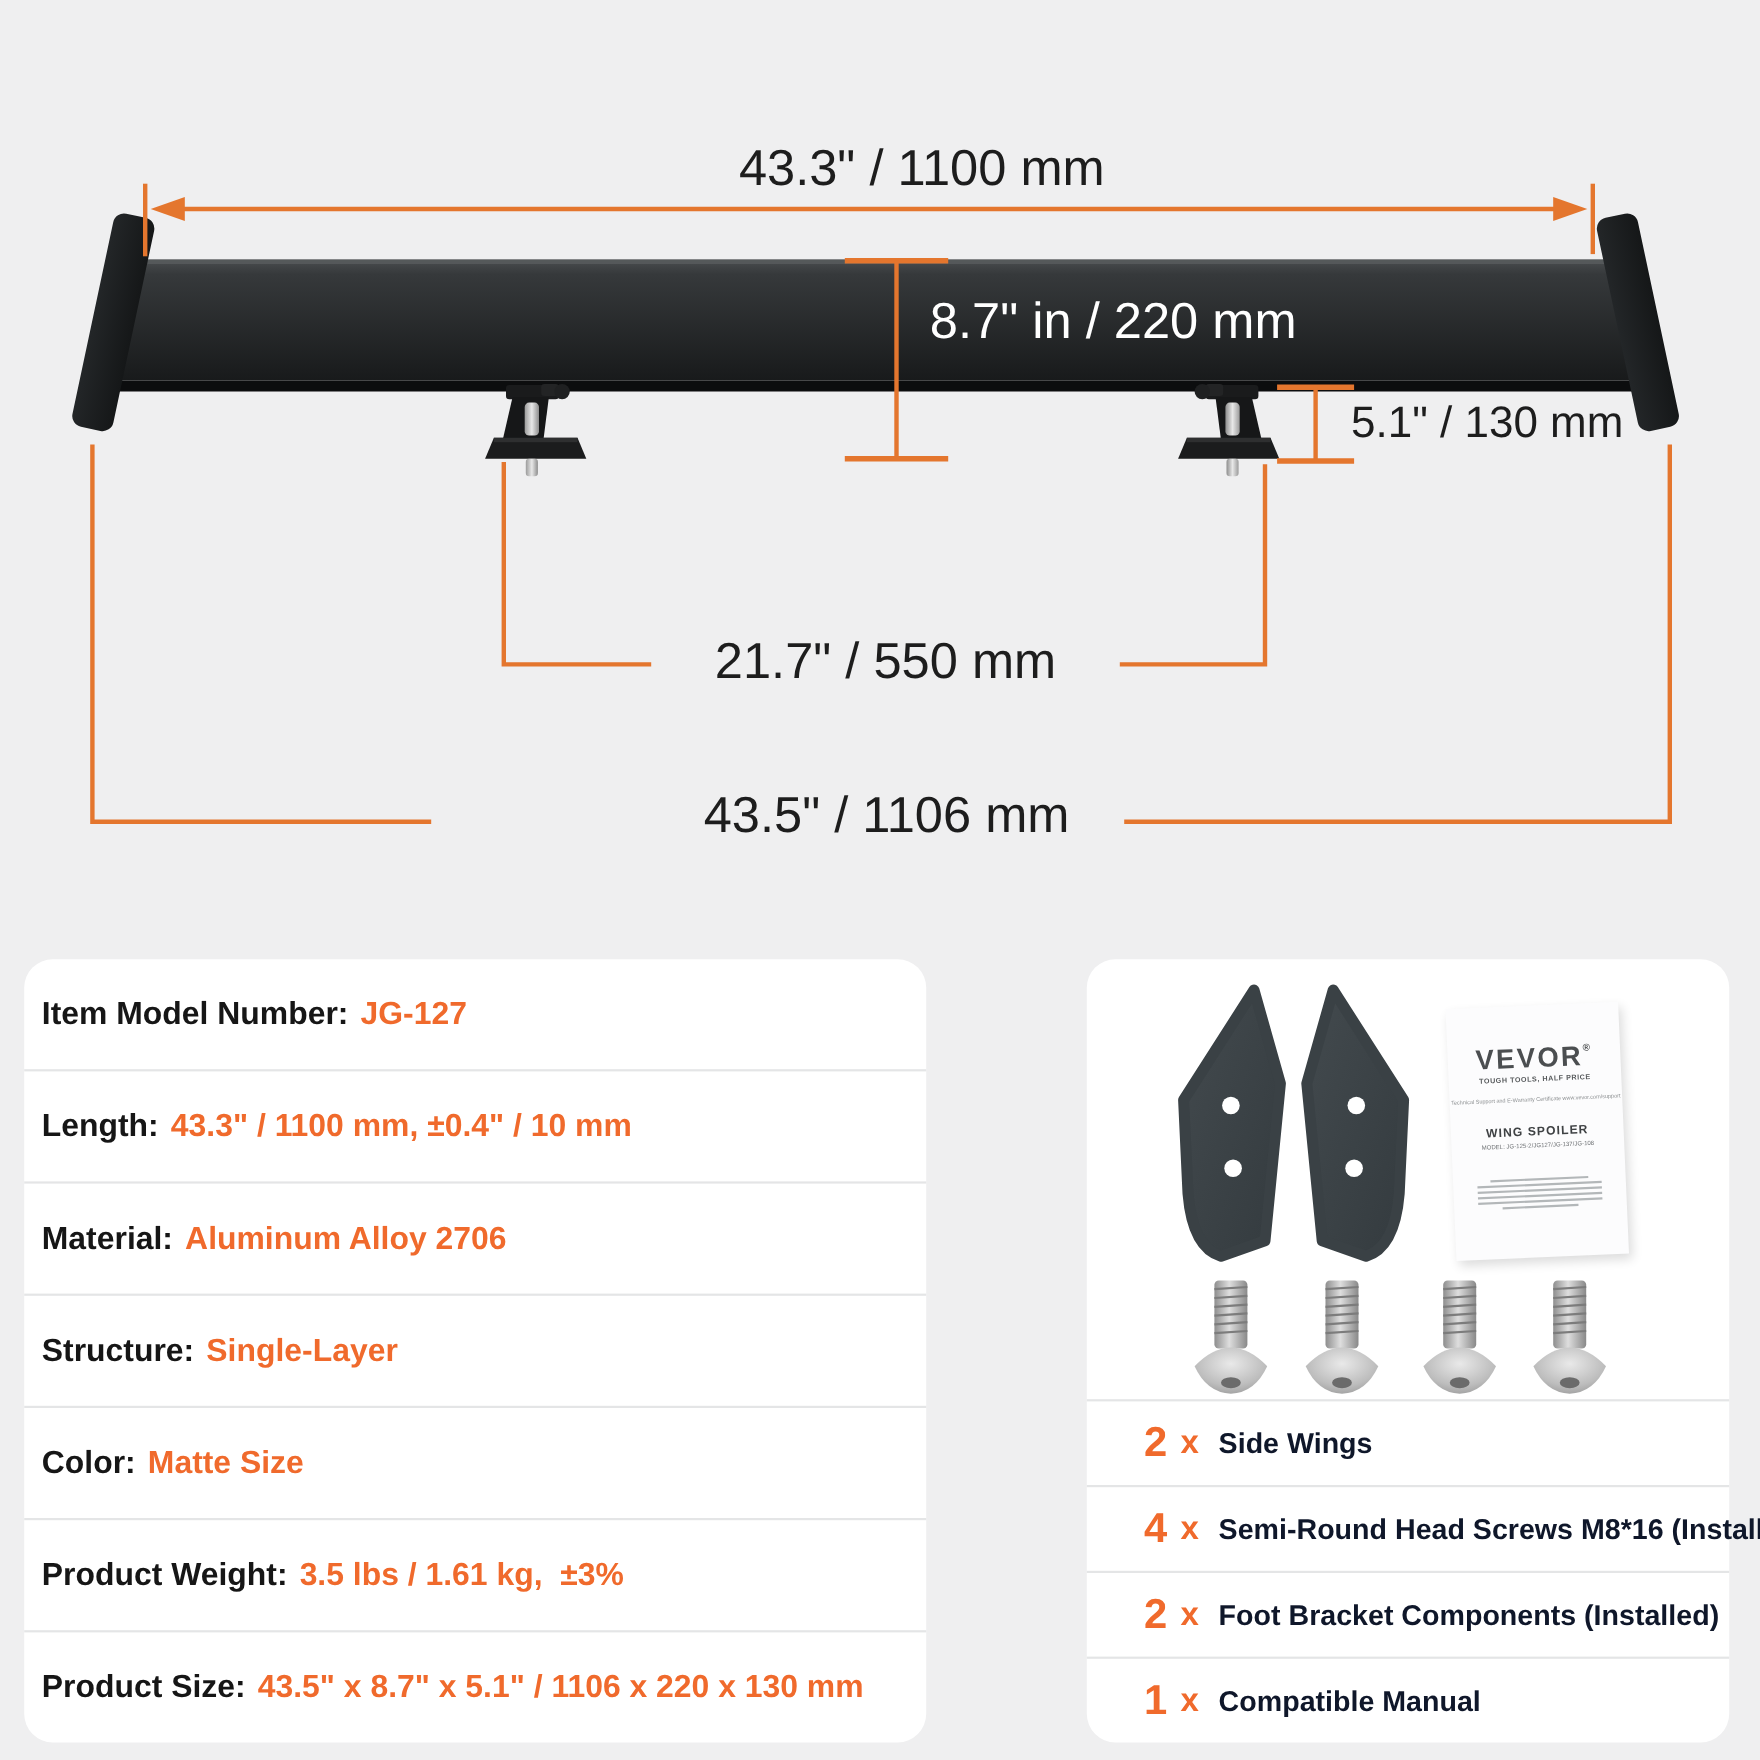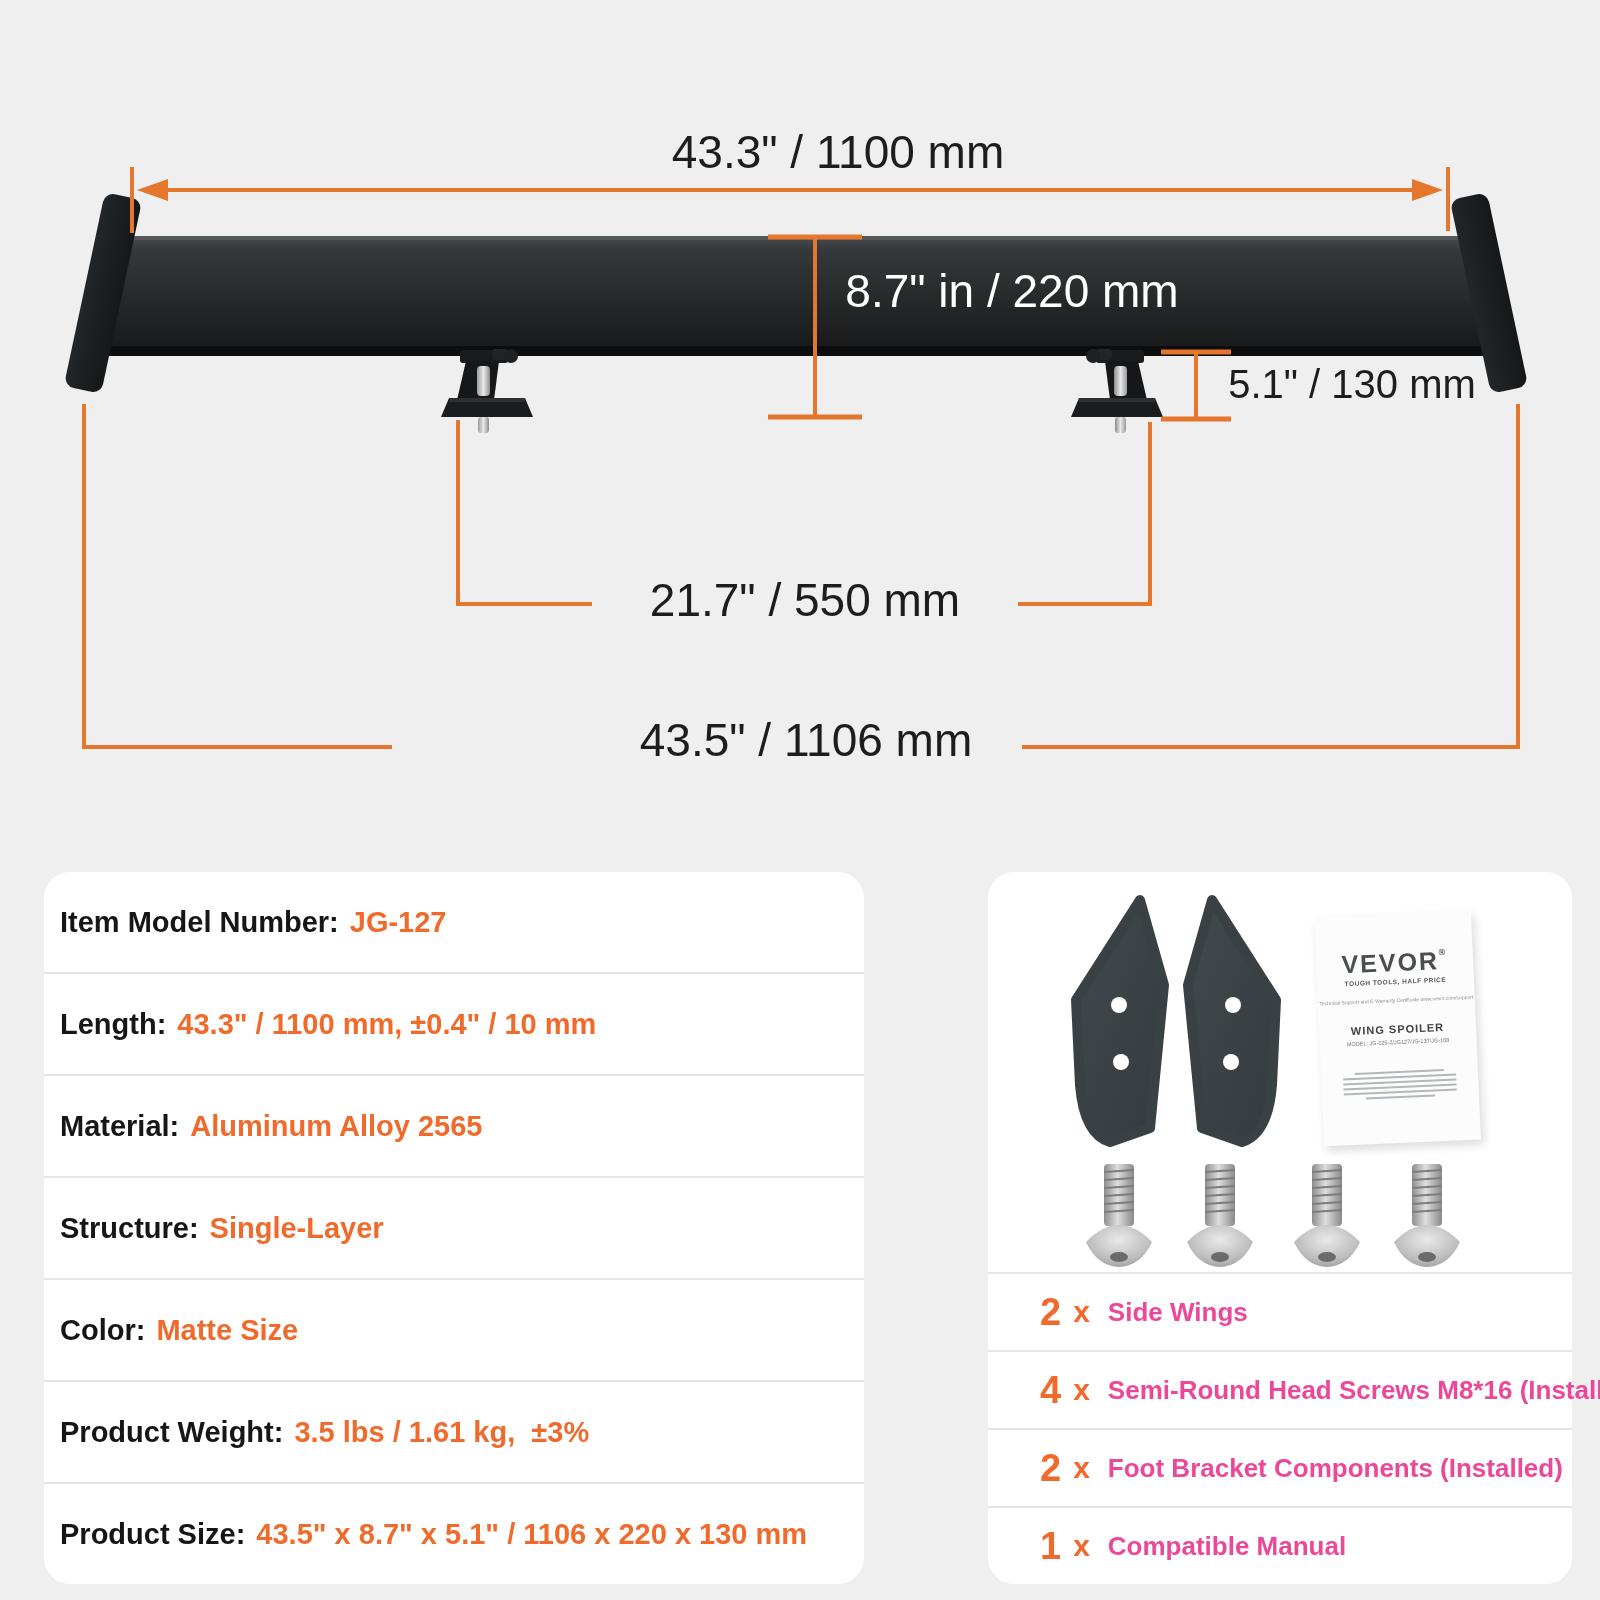--- a/index.html
+++ b/index.html
@@ -5,35 +5,35 @@
   html,body{margin:0;padding:0;background:#efeff0;}
   .stage{position:relative;width:1600px;height:1600px;background:#efeff0;overflow:hidden;
          font-family:"Liberation Sans",sans-serif;}
   
   #diagram{position:absolute;left:0;top:0;}
   .dimtext{font-family:"Liberation Sans",sans-serif;font-size:46px;fill:#1d1d1d;}
   .dimtext-small{font-family:"Liberation Sans",sans-serif;font-size:40px;fill:#1d1d1d;}
   .dimtext-white{font-family:"Liberation Sans",sans-serif;font-size:46px;fill:#ffffff;}
   
   .panel{position:absolute;background:#ffffff;border-radius:26px;}
-  #spec-panel{left:44px;top:872px;width:820px;height:712px;display:flex;flex-direction:column;
+  #spec-panel{left:22px;top:872px;width:820px;height:712px;display:flex;flex-direction:column;
               padding:0;box-sizing:border-box;}
   .spec-row{flex:1;display:flex;align-items:center;padding:0 16px 0 16px;
             border-bottom:2px solid #e4e5e6;box-sizing:border-box;}
   .spec-row:last-child{border-bottom:none;}
   .spec-label{font-weight:bold;font-size:29px;color:#161616;white-space:pre;}
   .spec-value{font-weight:bold;font-size:29px;color:#f06a2c;margin-left:11px;white-space:pre;text-align:center;}
   #package-panel{left:988px;top:872px;width:584px;height:712px;display:flex;flex-direction:column;}
   #package-art{position:relative;width:584px;height:400px;flex:none;}
   .pkg-row{flex:1;display:flex;align-items:center;padding-left:52px;border-top:2px solid #e4e5e6;
            box-sizing:border-box;}
   .pkg-row:first-of-type{border-top:none;}
   .pkg-qty{font-weight:bold;font-size:38px;color:#f06a2c;}
   .pkg-x{font-weight:bold;font-size:30px;color:#f06a2c;margin-left:12px;}
-  .pkg-label{font-weight:bold;font-size:26px;color:#ec4899;margin-left:18px;white-space:pre;}
+  .pkg-label{font-weight:bold;font-size:26px;color:#0f172a;margin-left:18px;white-space:pre;}
   
   .manual{position:absolute;left:331px;top:42px;width:157px;height:229px;background:#fcfcfd;
           transform:rotate(-2.5deg);box-shadow:3px 5px 10px rgba(0,0,0,.14);
           text-align:center;box-sizing:border-box;padding-top:36px;}
   .m-brand{font-weight:bold;font-size:25px;letter-spacing:2px;color:#4b4e50;line-height:1;}
   .m-reg{font-size:9px;vertical-align:top;}
   .m-tag{font-weight:bold;font-size:6.5px;color:#55585a;margin-top:3px;letter-spacing:.5px;}
   .m-support{font-size:5px;color:#8d9092;margin-top:12px;}
   .m-title{font-weight:bold;font-size:11px;color:#3f4244;margin-top:20px;letter-spacing:1px;}
   .m-model{font-size:5.5px;color:#717477;margin-top:4px;}
@@ -140,21 +140,21 @@
     <div class="spec-row">
       <span class="spec-label">Item Model Number:</span>
       <span class="spec-value">JG-127</span>
     </div>
     <div class="spec-row">
       <span class="spec-label">Length:</span>
       <span class="spec-value">43.3" / 1100 mm, ±0.4" / 10 mm</span>
     </div>
     <div class="spec-row">
       <span class="spec-label">Material:</span>
-      <span class="spec-value">Aluminum Alloy 2565</span>
+      <span class="spec-value">Aluminum Alloy 2706</span>
     </div>
     <div class="spec-row">
       <span class="spec-label">Structure:</span>
       <span class="spec-value">Single-Layer</span>
     </div>
     <div class="spec-row">
       <span class="spec-label">Color:</span>
       <span class="spec-value">Matte Size</span>
     </div>
     <div class="spec-row">

